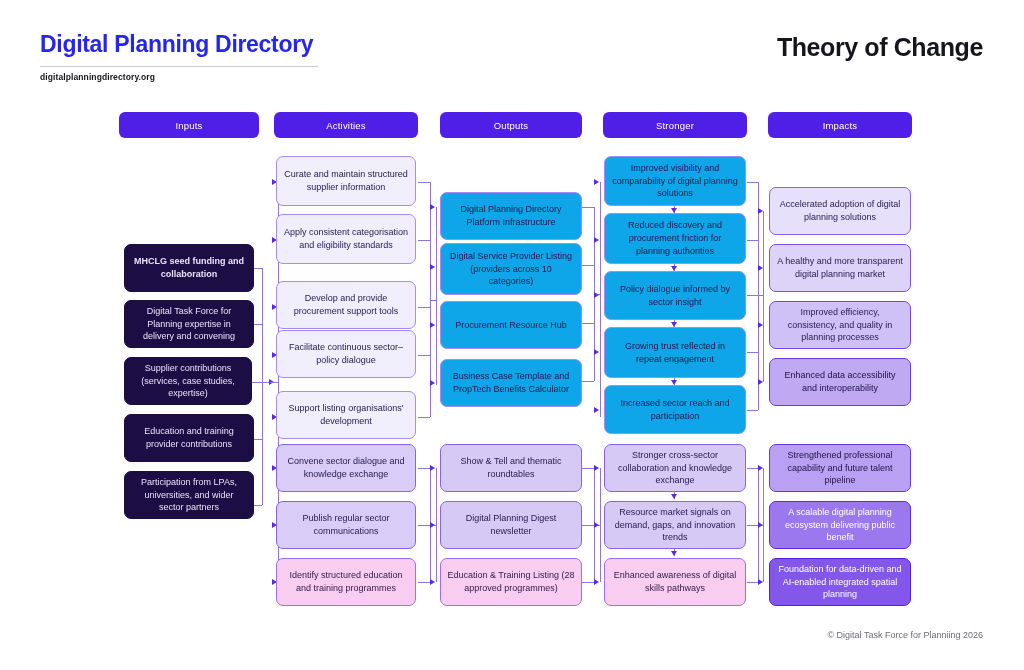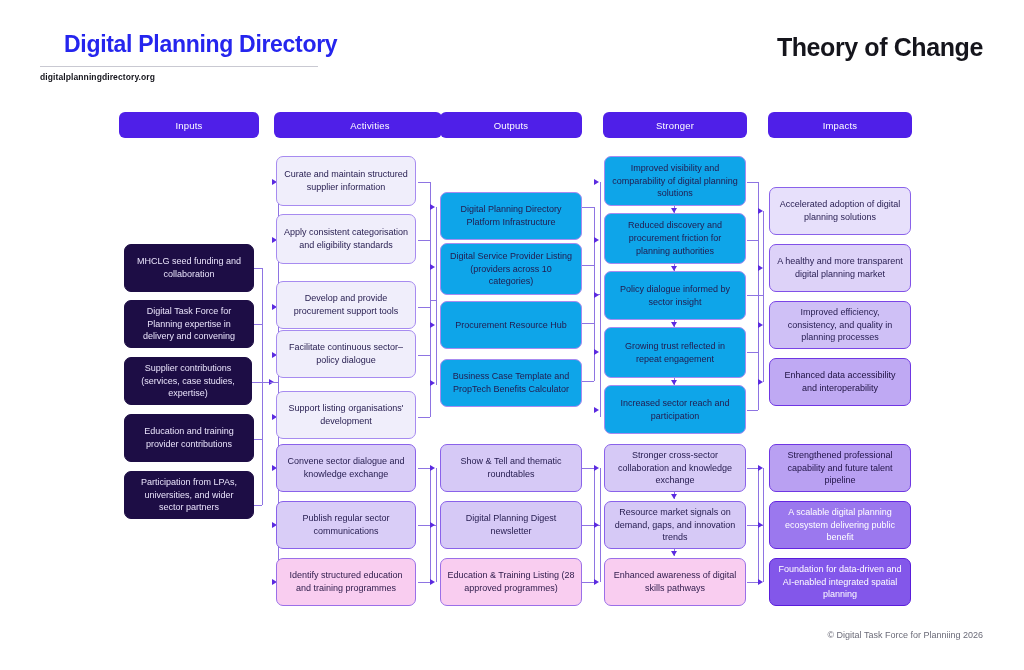--- a/index.html
+++ b/index.html
@@ -9,21 +9,21 @@
     font-family:"Liberation Sans","DejaVu Sans",sans-serif;
     overflow:hidden;
     position:relative;
   }
   #stage{position:relative;width:1024px;height:670px;}
 
   
   .brand{position:absolute;left:40px;top:32px;}
   .brand-title{
     font-size:23px;font-weight:700;color:#2525ee;letter-spacing:-0.3px;
-    line-height:1.1;white-space:nowrap;margin-left:24px;
+    line-height:1.1;white-space:nowrap;
   }
   .brand-rule{width:278px;height:1px;background:#c9c9d2;margin-top:9px;}
   .brand-url{font-size:8.5px;font-weight:700;color:#15151c;margin-top:5px;letter-spacing:.1px;}
   .doc-title{
     position:absolute;right:41px;top:33px;
     font-size:25px;font-weight:700;color:#15151c;letter-spacing:-0.4px;
     white-space:nowrap;
   }
   .footer{
     position:absolute;right:41px;top:630px;
@@ -89,21 +89,21 @@
     <div class="brand-title">Digital Planning Directory</div>
     <div class="brand-rule"></div>
     <div class="brand-url">digitalplanningdirectory.org</div>
   </div>
   <div class="doc-title">Theory of Change</div>
   <div class="footer">© Digital Task Force for Planniing 2026</div>
 
   <div class="col-head" style="left:119px;top:112px;width:140px;">
     <span>Inputs</span>
   </div>
-  <div class="col-head" style="left:274px;top:112px;width:144px;padding-left:24px;">
+  <div class="col-head" style="left:274px;top:112px;width:144px;">
     <span>Activities</span>
   </div>
   <div class="col-head" style="left:440px;top:112px;width:142px;">
     <span>Outputs</span>
   </div>
   <div class="col-head" style="left:603px;top:112px;width:144px;">
     <span>Stronger</span>
   </div>
   <div class="col-head" style="left:768px;top:112px;width:144px;">
     <span>Impacts</span>
@@ -204,21 +204,21 @@
   <div class="arwd" style="left:671px;top:266px;"></div>
   <div class="ln lv" style="left:674px;top:320px;height:7px;"></div>
   <div class="arwd" style="left:671px;top:322px;"></div>
   <div class="ln lv" style="left:674px;top:378px;height:7px;"></div>
   <div class="arwd" style="left:671px;top:380px;"></div>
   <div class="ln lv" style="left:674px;top:492px;height:7px;"></div>
   <div class="arwd" style="left:671px;top:494px;"></div>
   <div class="ln lv" style="left:674px;top:549px;height:7px;"></div>
   <div class="arwd" style="left:671px;top:551px;"></div>
 
-  <div class="node n-input" style="left:124px;top:244px;width:130px;height:48px;">
+  <div class="node n-input" style="left:124px;top:244px;width:130px;height:48px;font-weight:bold;">
     <span>MHCLG seed funding and collaboration</span>
     </div>
   <div class="node n-input" style="left:124px;top:300px;width:130px;height:48px;">
     <span>Digital Task Force for Planning expertise in delivery and convening</span>
     </div>
   <div class="node n-input" style="left:124px;top:357px;width:128px;height:48px;">
     <span>Supplier contributions (services, case studies, expertise)</span>
     </div>
   <div class="node n-input" style="left:124px;top:414px;width:130px;height:48px;">
     <span>Education and training provider contributions</span>

